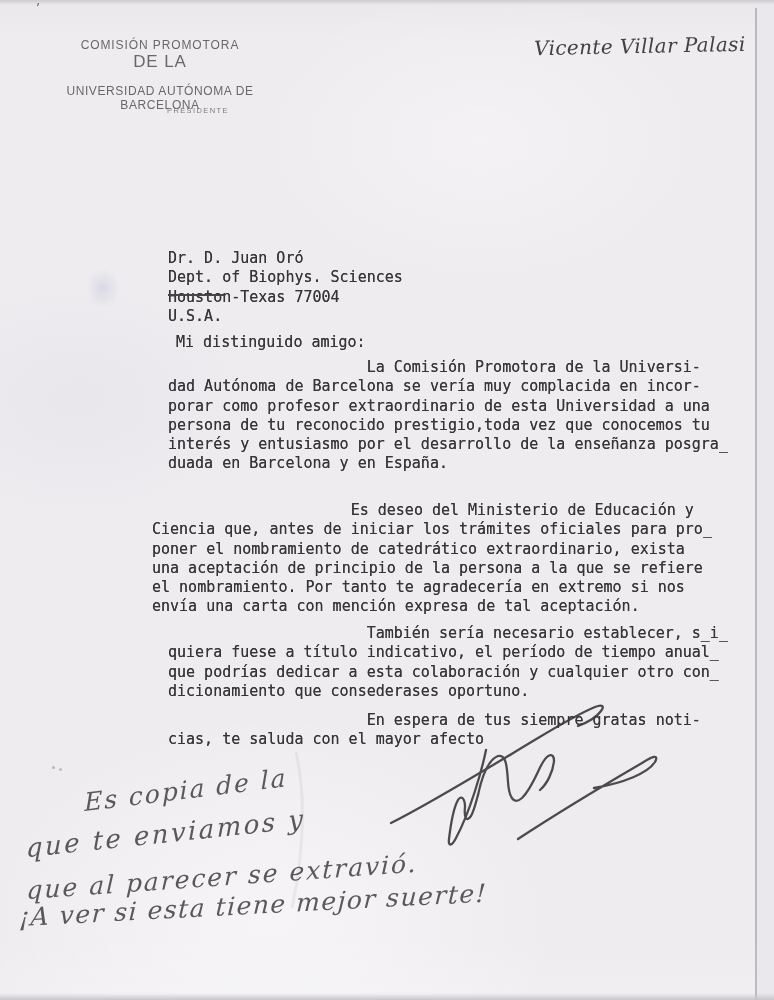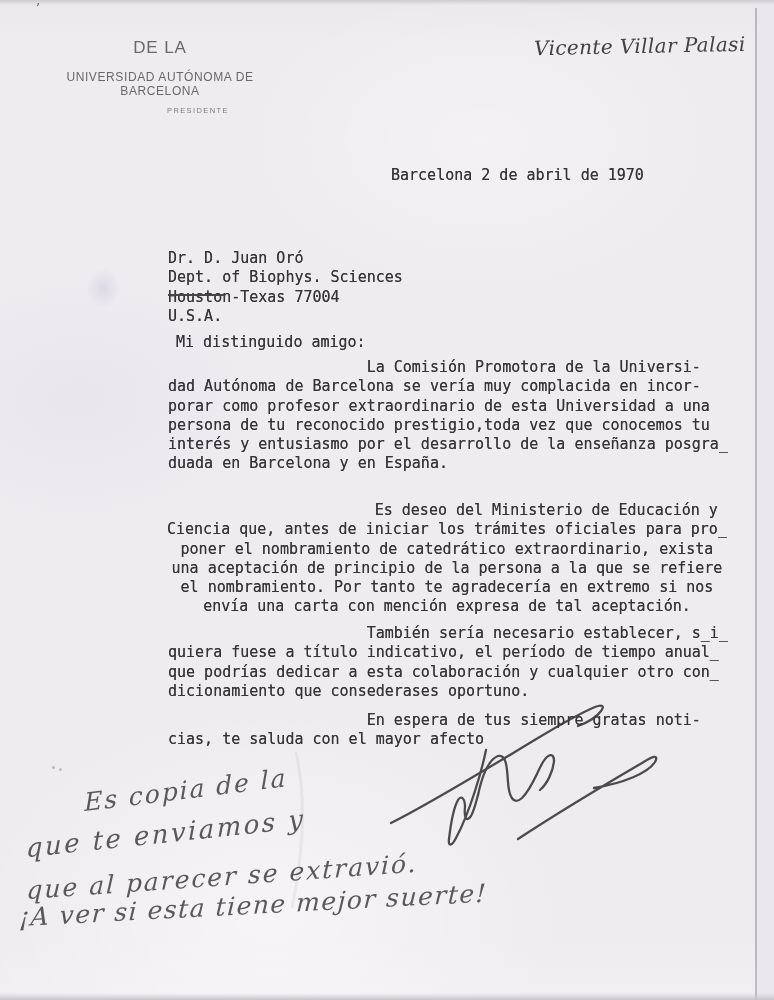--- a/index.html
+++ b/index.html
@@ -36,21 +36,21 @@
   .script-name{left:534px;top:34px;font-family:"DejaVu Serif",serif;font-style:italic;
       font-size:20px;color:#424242;transform:rotate(-1.2deg);letter-spacing:0.4px;white-space:nowrap;}
   
   .typed{font-size:15px;line-height:19.3px;white-space:pre;letter-spacing:0;
          text-shadow:0 0 0.4px rgba(53,53,53,0.8);}
   .date{left:391px;top:166px;}
   .addr{left:168px;top:220px;margin-top:29px;}
   .addr-underline{left:168px;top:294px;width:57px;height:2px;background:#464646;}
   .salutation{left:176px;top:333px;text-align:right;}
   .p1{left:168px;top:358px;}
-  .p2{left:167px;top:501px;text-align:center;}
+  .p2{left:152px;top:501px;}
   .p3{left:168px;top:624px;}
   .closing{left:168px;top:711px;}
   
   .hand{font-family:"DejaVu Serif",serif;font-style:italic;color:#4d4d4d;
         white-space:nowrap;transform-origin:left top;opacity:0.92;}
   .hw1{left:84px;top:788px;font-size:25px;transform:rotate(-7deg) skewX(-6deg);letter-spacing:2px;}
   .hw2{left:26px;top:833px;font-size:26px;transform:rotate(-6deg) skewX(-6deg);letter-spacing:2.5px;}
   .hw3{left:27px;top:876px;font-size:25px;transform:rotate(-4deg) skewX(-6deg);letter-spacing:2px;}
   .hw4{left:20px;top:903px;font-size:25px;transform:rotate(-3deg) skewX(-6deg);letter-spacing:1.5px;}
   .sig{left:388px;top:690px;}
@@ -66,27 +66,27 @@
   <div class="abs edge-top"></div>
   <div class="abs edge-bottom"></div>
   <div class="abs corner-tick">’</div>
   <div class="abs smudge"></div>
   <div class="abs dots"></div>
   <svg class="abs fold" width="774" height="1000">
     <path d="M 296,752 C 305,792 305,845 292,908" fill="none" stroke="rgba(90,85,100,0.08)" stroke-width="3"></path>
   </svg>
 
   <div class="abs lh">
+    <div class="lh-l1">COMISIÓN PROMOTORA</div>
     <div class="lh-l2">DE LA</div>
     <div class="lh-l3">UNIVERSIDAD AUTÓNOMA DE BARCELONA</div>
   </div>
   <div class="abs lh-title">PRESIDENTE</div>
   <div class="abs script-name">Vicente Villar Palasi</div>
 
-  <div class="abs typed date">Barcelona 2 de abril de 1970</div>
 
   <div class="abs typed addr">Dr. D. Juan Oró
 Dept. of Biophys. Sciences
 Houston-Texas 77004
 U.S.A.</div>
   <div class="abs addr-underline"></div>
 
   <div class="abs typed salutation">Mi distinguido amigo:</div>
 
   <div class="abs typed p1">                      La Comisión Promotora de la Universi-

